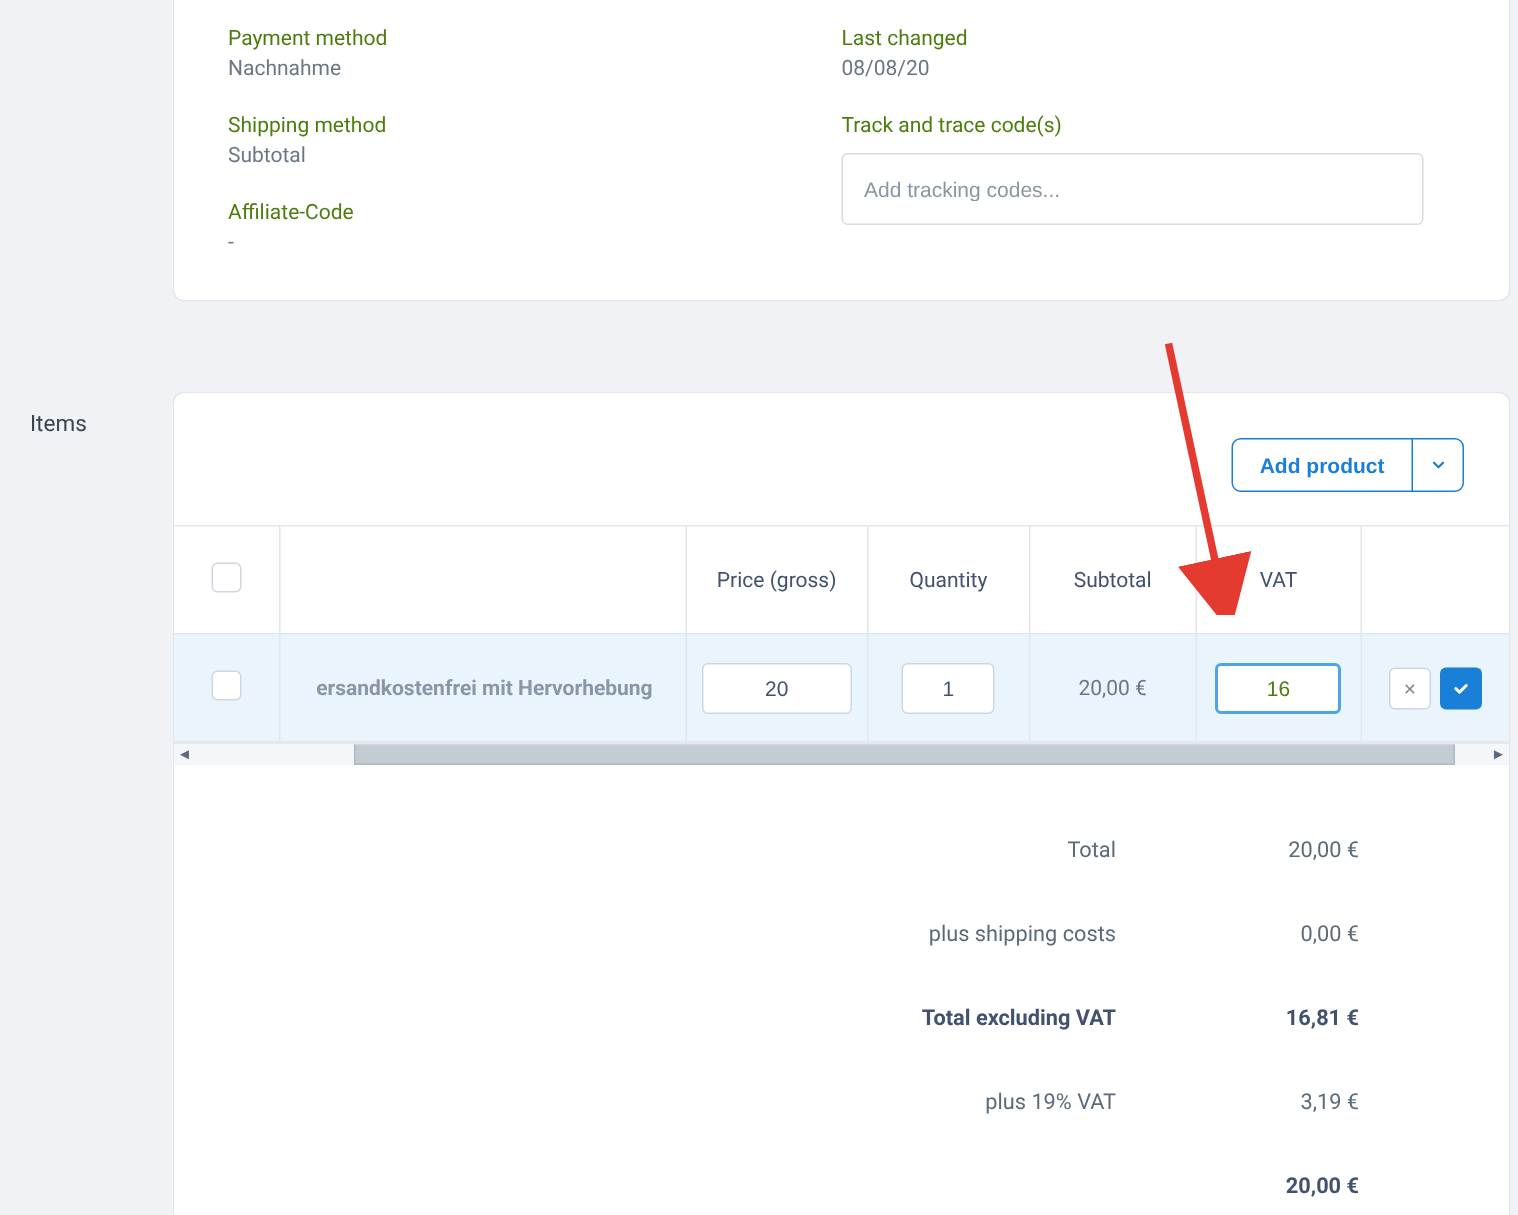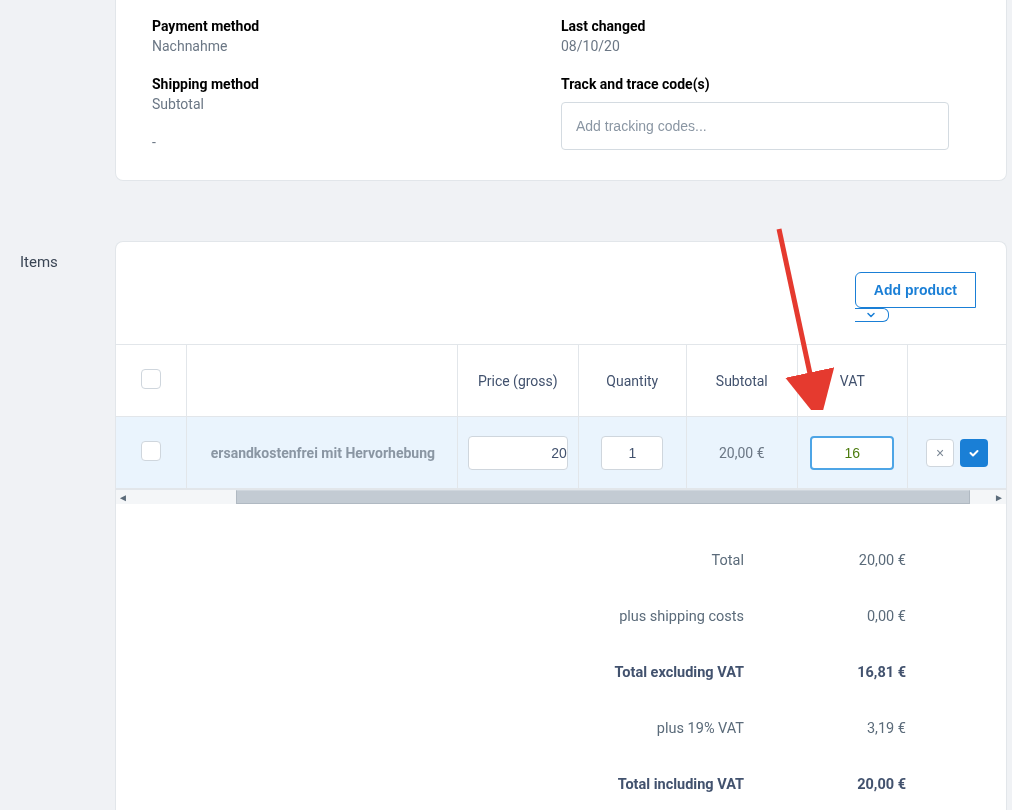--- a/index.html
+++ b/index.html
@@ -28,22 +28,22 @@
     margin-left: 95px;
     padding: 18px 36px 30px 36px;
   }
   .card-cols {
     display: flex;
     gap: 0;
   }
   .card-col { flex: 1; display: flex; flex-direction: column; gap: 22px; }
   .card-col.right { flex: 1; }
   .field-label {
-    font-weight: 700;
-    color: #000000;
+    font-weight: 400;
+    color: #4d7c0f;
     margin-bottom: 4px;
     font-size: 14px;
   }
   .field-value {
     color: #6b7785;
     font-size: 14px;
   }
   .tracking-input {
     margin-top: 6px;
     width: 100%;
@@ -77,21 +77,20 @@
     border-bottom: none;
     min-height: 548px;
   }
   .items-toolbar {
     display: flex;
     justify-content: flex-end;
     padding: 30px 30px 22px 30px;
   }
   .btn-group {
     display: flex;
-    flex-direction: column;
   }
   .btn-add {
     border: 1px solid #1a7fd6;
     color: #1a7fd6;
     background: #fff;
     font-weight: 600;
     font-size: 14px;
     padding: 9px 18px;
     border-radius: 6px 0 0 6px;
     cursor: pointer;
@@ -157,21 +156,21 @@
     padding-left: 2px;
     font-size: 14px;
     font-weight: bold;
   }
 
   .num-input {
     width: 100px;
     height: 34px;
     border: 1px solid #cfd6dd;
     border-radius: 4px;
-    text-align: right;
+    text-align: center;
     font-size: 14px;
     color: #42526e;
     background: #fff;
   }
   .qty-input { width: 62px; height: 34px; border: 1px solid #cfd6dd; border-radius: 4px; text-align: center; font-size: 14px; color: #42526e; background: #fff; }
   .vat-input {
     width: 84px;
     height: 34px;
     border: 2px solid #4ea5e6;
     border-radius: 4px;
@@ -277,27 +276,28 @@
       <div class="card-col">
         <div>
           <div class="field-label">Payment method</div>
           <div class="field-value">Nachnahme</div>
         </div>
         <div>
           <div class="field-label">Shipping method</div>
           <div class="field-value">Subtotal</div>
         </div>
         <div>
+          <div class="field-label">Affiliate-Code</div>
           <div class="field-value">-</div>
         </div>
       </div>
       <div class="card-col right">
         <div>
           <div class="field-label">Last changed</div>
-          <div class="field-value">08/10/20</div>
+          <div class="field-value">08/08/20</div>
         </div>
         <div>
           <div class="field-label">Track and trace code(s)</div>
           <input class="tracking-input" type="text" placeholder="Add tracking codes..." style="">
         </div>
       </div>
     </div>
   </div>
 
   <div class="items-row">
@@ -372,21 +372,20 @@
         </div>
         <div class="tot-row bold">
           <div class="tot-label">Total excluding VAT</div>
           <div class="tot-value">16,81 €</div>
         </div>
         <div class="tot-row">
           <div class="tot-label">plus 19% VAT</div>
           <div class="tot-value">3,19 €</div>
         </div>
         <div class="tot-row bold">
-          <div class="tot-label">Total including VAT</div>
           <div class="tot-value">20,00 €</div>
         </div>
       </div>
 
     </div>
   </div>
 </div>
 
 <svg class="arrow-svg" width="70" height="185">
   <defs>

